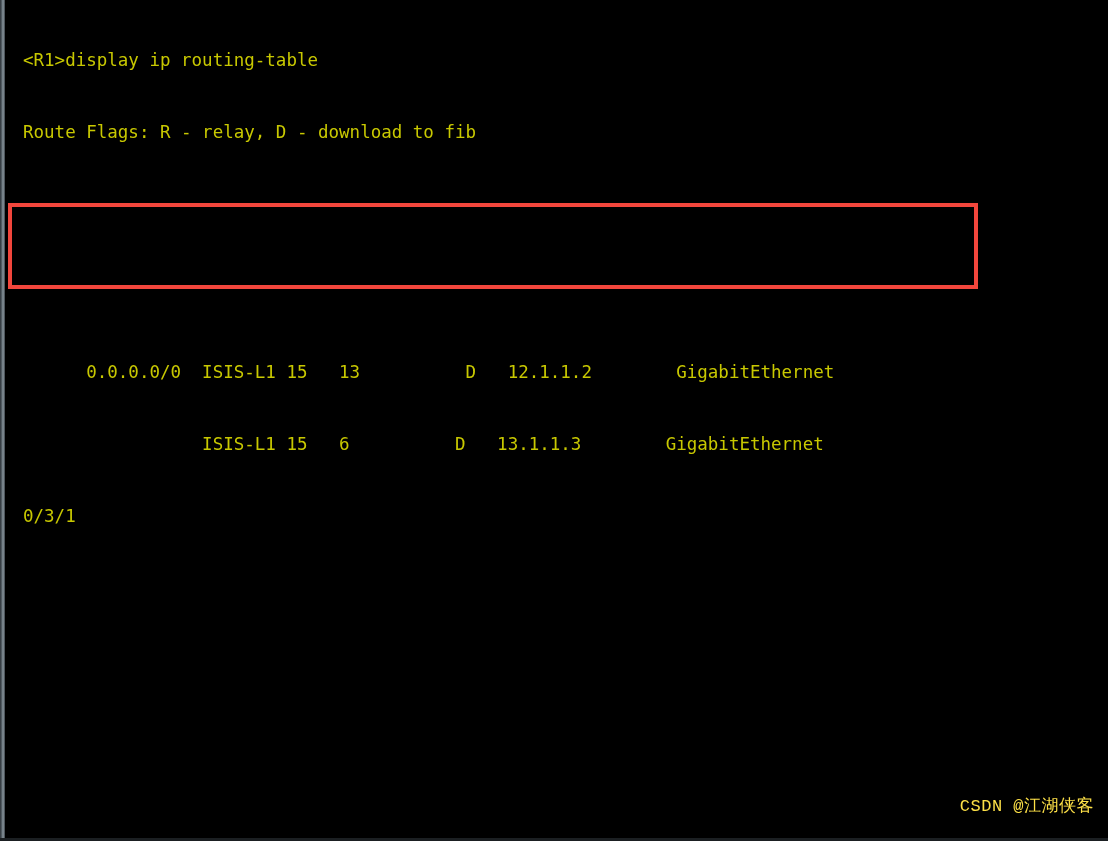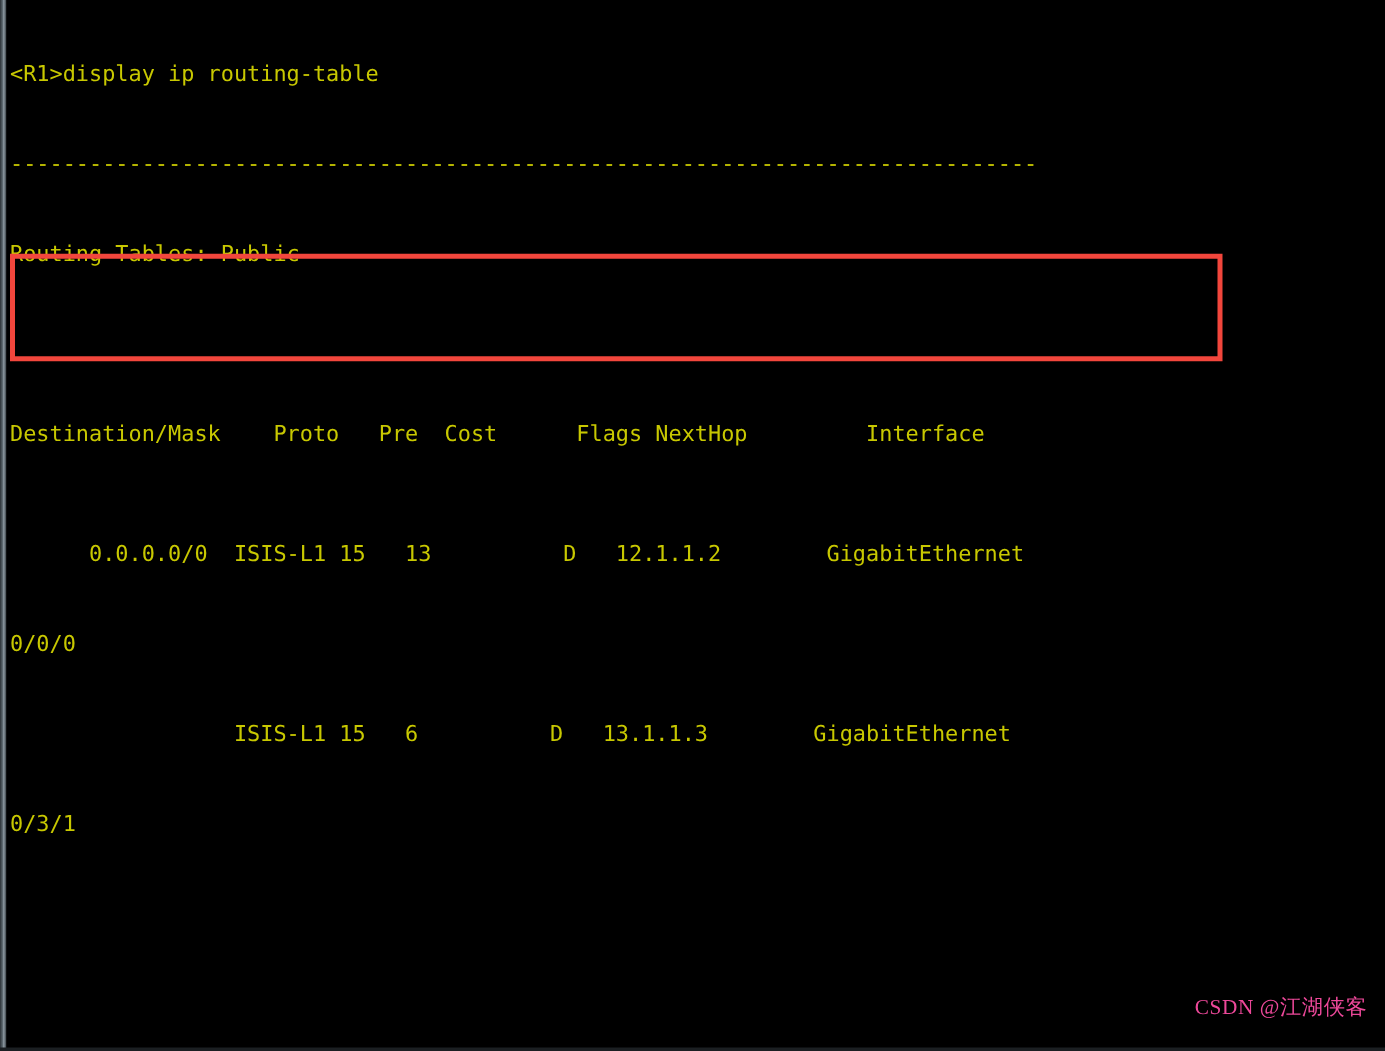--- a/index.html
+++ b/index.html
@@ -39,63 +39,61 @@
     width: 1103px;
     height: 841px;
     color: #c8c800;
     font-size: 17.5px;
     line-height: 24px;
     white-space: pre;
     letter-spacing: 0px;
   }
   .tline {
     height: 24px;
-    padding-left: 3px;
+    padding-left: 18px;
     color: #c8c800;
   }
   .tline.blank {
     color: transparent;
   }
   #highlight-box {
     position: absolute;
     left: 8px;
     top: 203px;
     width: 970px;
     height: 86px;
     border: 4px solid #f2463c;
     box-sizing: border-box;
     pointer-events: none;
   }
   #watermark {
     position: absolute;
     right: 14px;
     bottom: 24px;
-    color: #ec4899;
-    font-family: Liberation Serif, serif;
+    color: #fde047;
+    font-family: Liberation Mono, monospace;
     font-size: 17px;
     letter-spacing: 0.5px;
     white-space: pre;
   }
 </style>
 </head>
 <body>
 
 <div id="screen">
 
   <div id="left-strip"></div>
 
   <div id="terminal">
     <div class="tline">&lt;R1&gt;display ip routing-table</div>
+    <div class="tline">Route Flags: R - relay, D - download to fib</div>
     <div class="tline">------------------------------------------------------------------------------</div>
-    <div class="tline">Routing Tables: Public</div>
     <div class="tline blank">&nbsp;</div>
-    <div class="tline">Destination/Mask    Proto   Pre  Cost      Flags NextHop         Interface</div>
 
     <div class="tline">      0.0.0.0/0  ISIS-L1 15   13          D   12.1.1.2        GigabitEthernet</div>
-    <div class="tline">0/0/0</div>
     <div class="tline">                 ISIS-L1 15   6          D   13.1.1.3        GigabitEthernet</div>
     <div class="tline">0/3/1</div>
     
     
     
     
     
     
     
     

